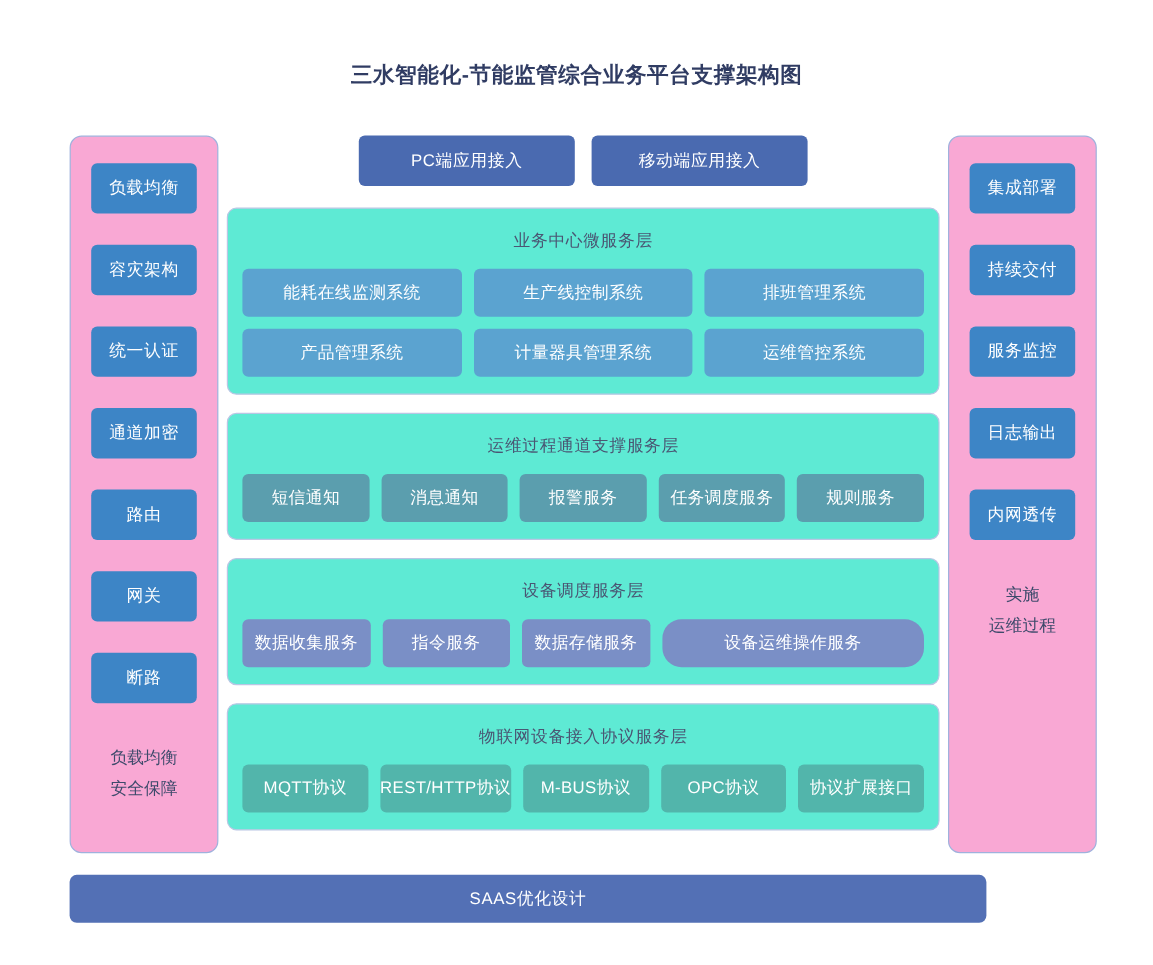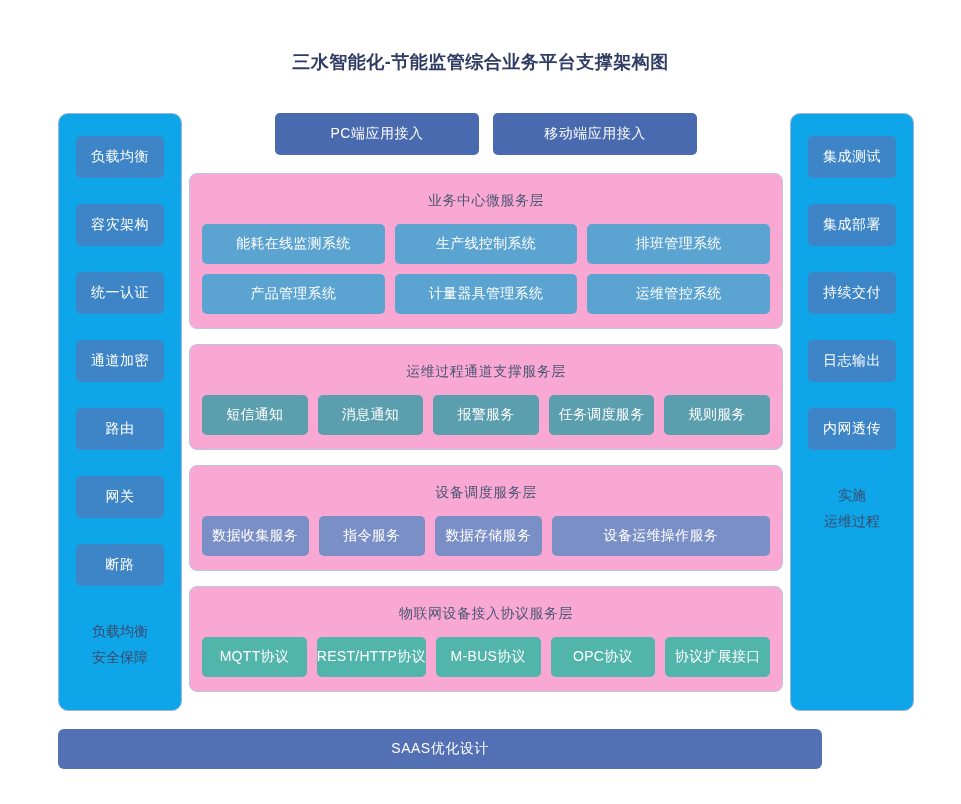--- a/index.html
+++ b/index.html
@@ -38,21 +38,21 @@
 
   
   .side-panel {
     position: absolute;
     top: 113px;
     width: 124px;
     height: 598px;
     border: 1.5px solid #9fb2dd;
     border-radius: 10px;
     box-sizing: border-box;
-    background: #0ea5e9;
+    background: #f9a8d4;
     display: flex;
     flex-direction: column;
     align-items: center;
     padding-top: 22px;
   }
   #left-panel  { left: 58px; }
   #right-panel { left: 790px; }
 
   .side-chip {
     width: 88px;
@@ -87,38 +87,38 @@
   }
 
   
   .access-row {
     display: flex;
     gap: 14px;
     justify-content: center;
     margin-bottom: 18px;
   }
   .access-btn {
-    width: 204px;
+    width: 180px;
     height: 42px;
     background: #4a6ab0;
     border-radius: 5px;
     color: #ffffff;
     font-size: 14px;
     display: flex;
     align-items: center;
     justify-content: center;
     letter-spacing: 0.5px;
   }
 
   
   .layer-box {
     border: 1.5px solid #b9c6e4;
     border-radius: 8px;
     box-sizing: border-box;
-    background: #f9a8d4;
+    background: #5eead4;
     padding: 12px 12px 14px 12px;
     margin-bottom: 15px;
   }
   .layer-title {
     text-align: center;
     font-size: 14px;
     color: #4a5673;
     margin: 6px 0 14px 0;
     letter-spacing: 0.5px;
   }
@@ -135,21 +135,21 @@
     border-radius: 5px;
     color: #ffffff;
     font-size: 14px;
     display: flex;
     align-items: center;
     justify-content: center;
     box-sizing: border-box;
     white-space: nowrap;
     letter-spacing: 0.3px;
   }
-  .node.wide2 { flex: 2.05 1 0; }
+  .node.wide2 { flex: 2.05 1 0; border-radius: 16px; }
 
   
   .pal-business { background: #5ba3d0; }
   .pal-support  { background: #5b9eae; }
   .pal-device   { background: #7a8fc6; }
   .pal-protocol { background: #52b5ab; }
 
   
   #saas-bar {
     position: absolute;
@@ -186,23 +186,23 @@
         <div class="side-chip">断路</div>
       </div>
     <div class="side-footnote">
       <div>负载均衡</div>
       <div>安全保障</div>
     </div>
   </div>
 
   <div class="side-panel" id="right-panel">
     <div class="side-chips" id="right-chips">
-        <div class="side-chip">集成测试</div>
         <div class="side-chip">集成部署</div>
         <div class="side-chip">持续交付</div>
+        <div class="side-chip">服务监控</div>
         <div class="side-chip">日志输出</div>
         <div class="side-chip">内网透传</div>
       </div>
     <div class="side-footnote">
       <div>实施</div>
       <div>运维过程</div>
     </div>
   </div>
 
   <div id="center-column">

